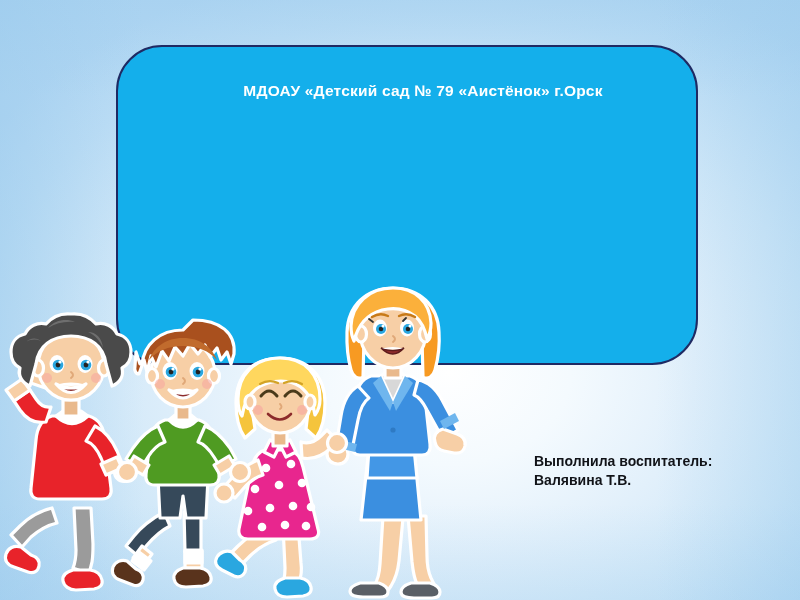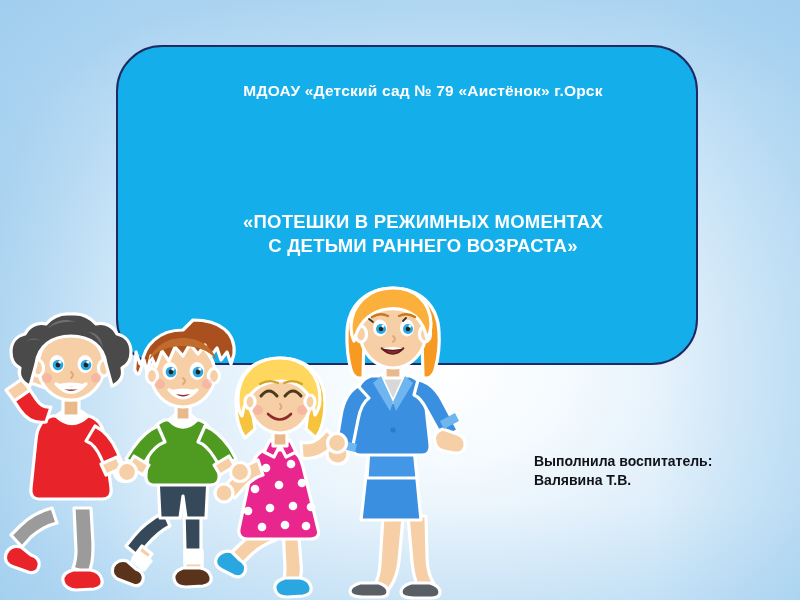--- a/index.html
+++ b/index.html
@@ -108,22 +108,20 @@
 </style>
 </head>
 <body>
 
 <div id="slide">
 
   <div id="title-box">
     <div class="tb-text" id="org-line">МДОАУ «Детский сад № 79 «Аистёнок» г.Орск</div>
 
 
-    <div class="tb-text" id="slide-title">«ПОТЕШКИ В РЕЖИМНЫХ МОМЕНТАХ
-С ДЕТЬМИ РАННЕГО ВОЗРАСТА»</div>
   </div>
 
   <div id="author-block">Выполнила воспитатель:
 Валявина Т.В.</div>
 
   <div id="illustration">
     <svg width="500" height="320" viewBox="0 0 500 320" xmlns="http://www.w3.org/2000/svg">
       <defs>
         <style>
           .ol { stroke:#ffffff; stroke-width:3.2; stroke-linejoin:round; stroke-linecap:round; }

